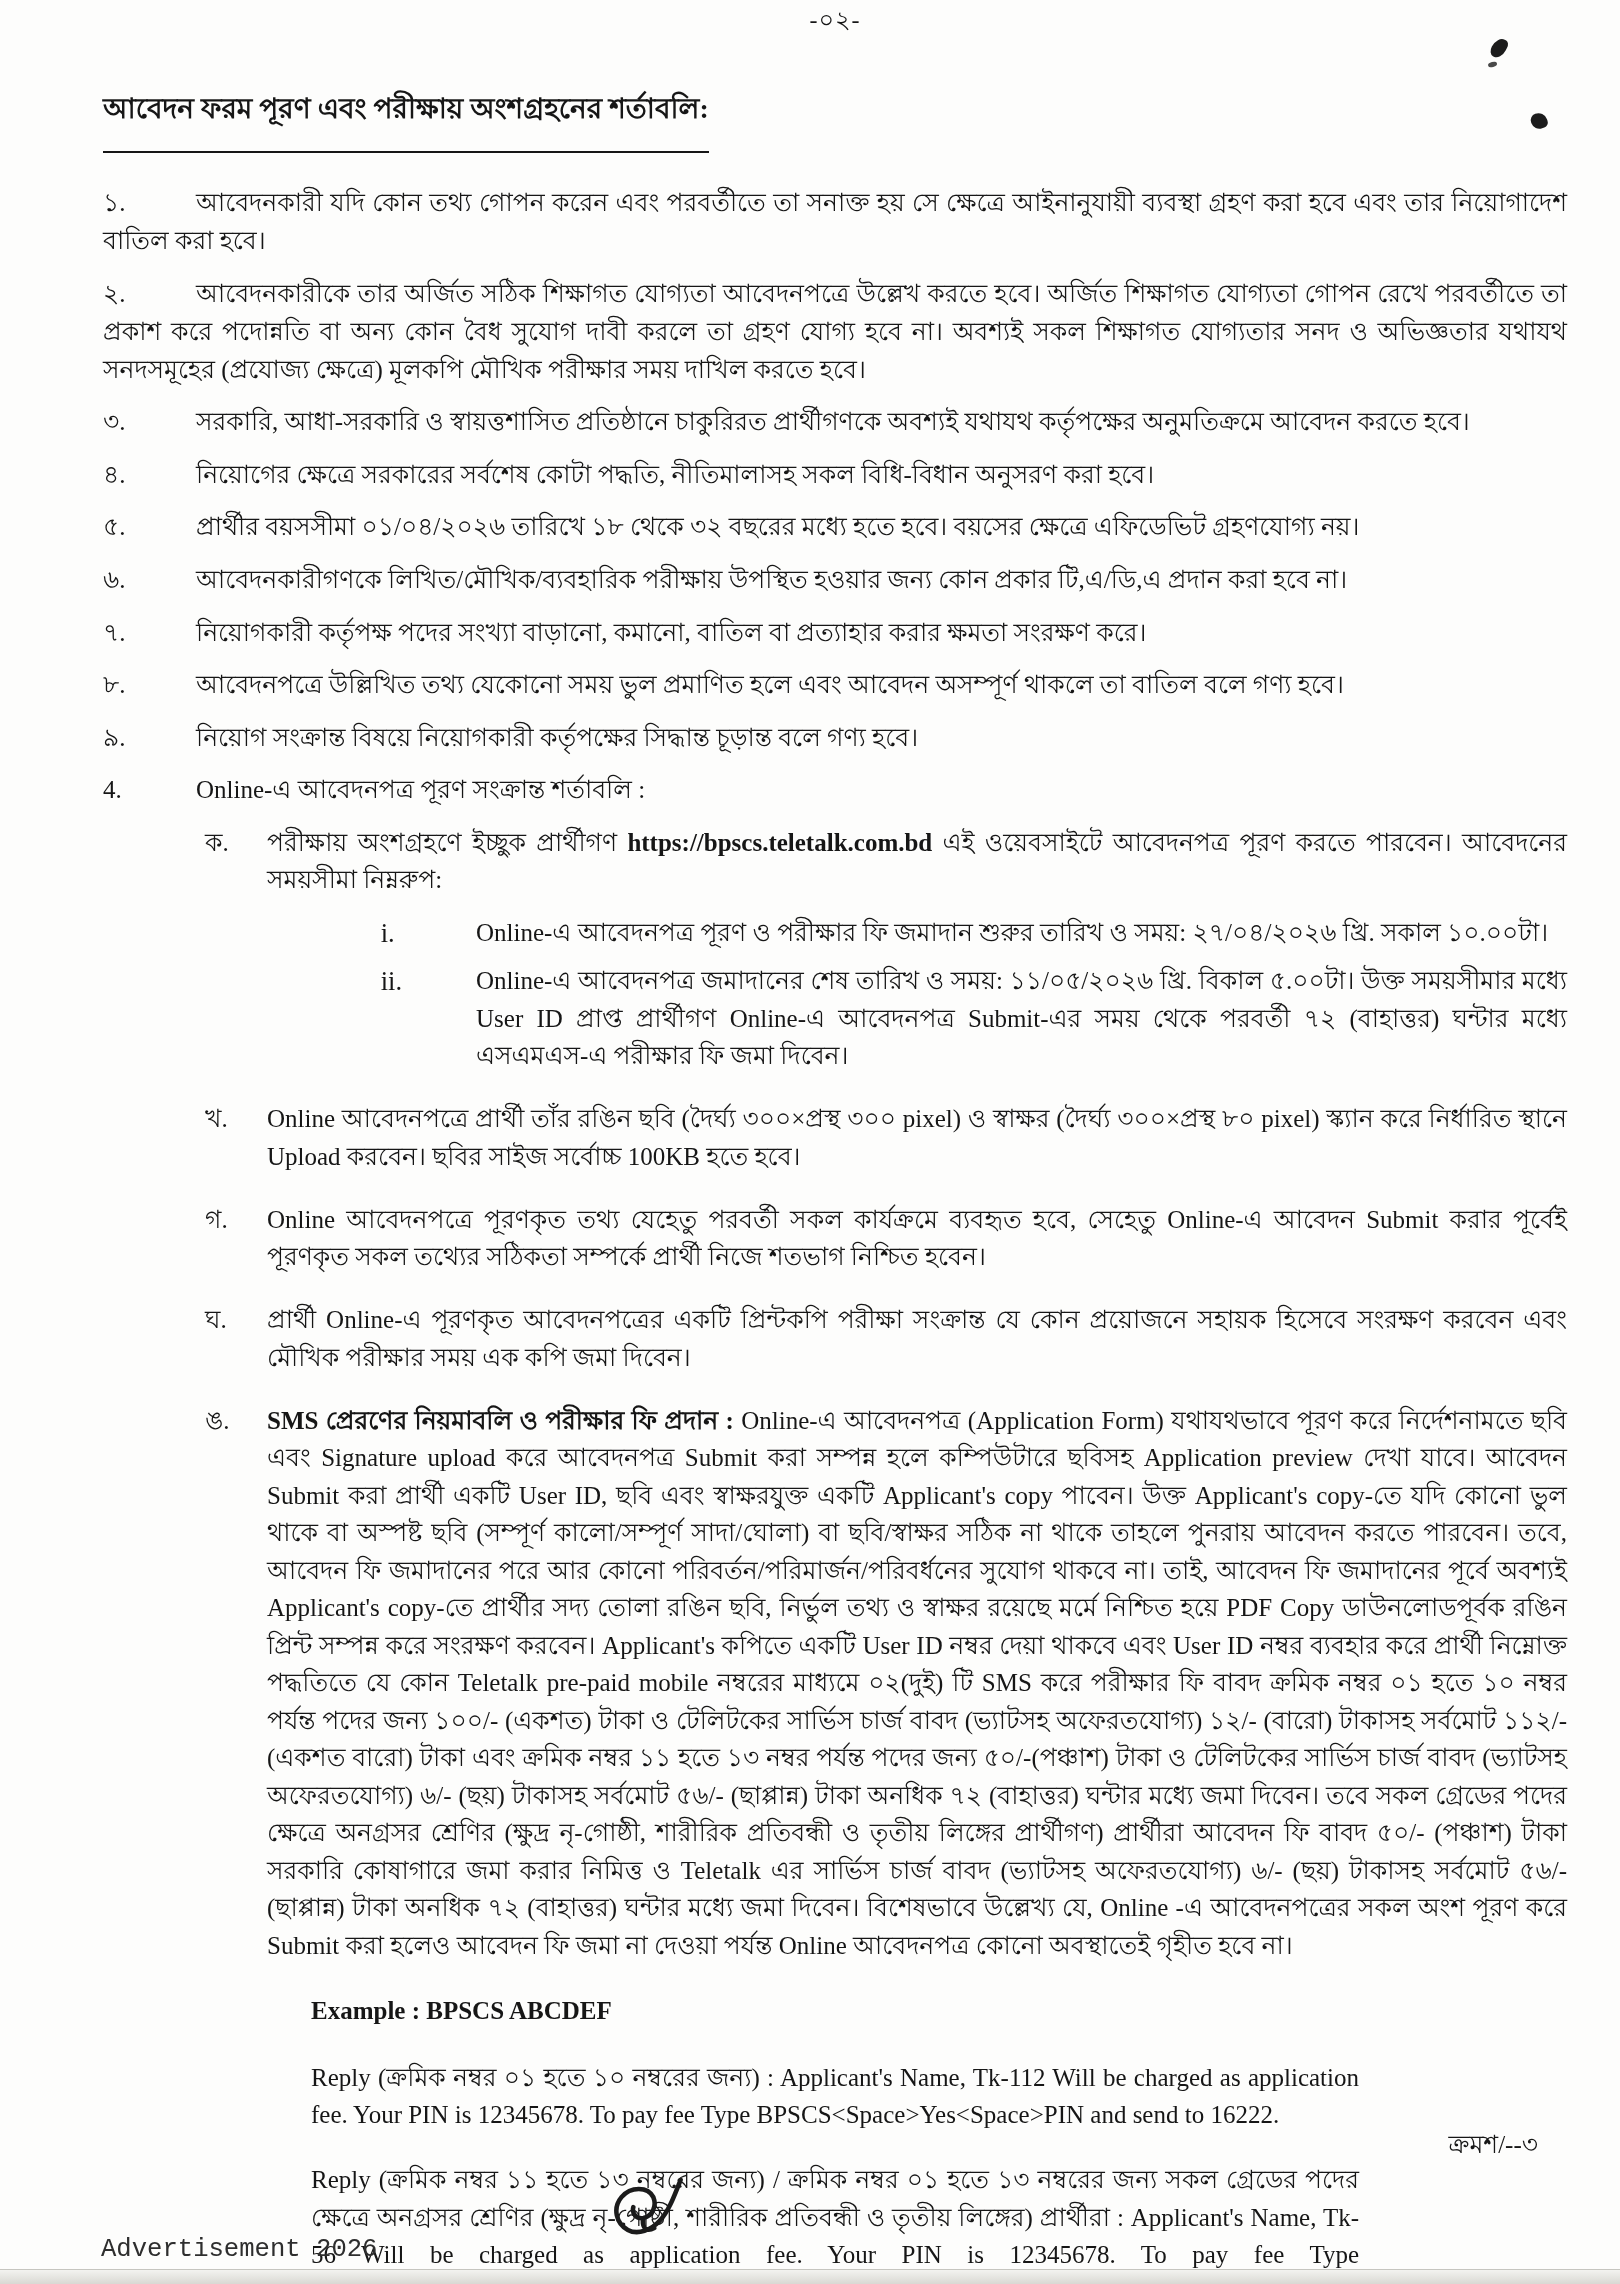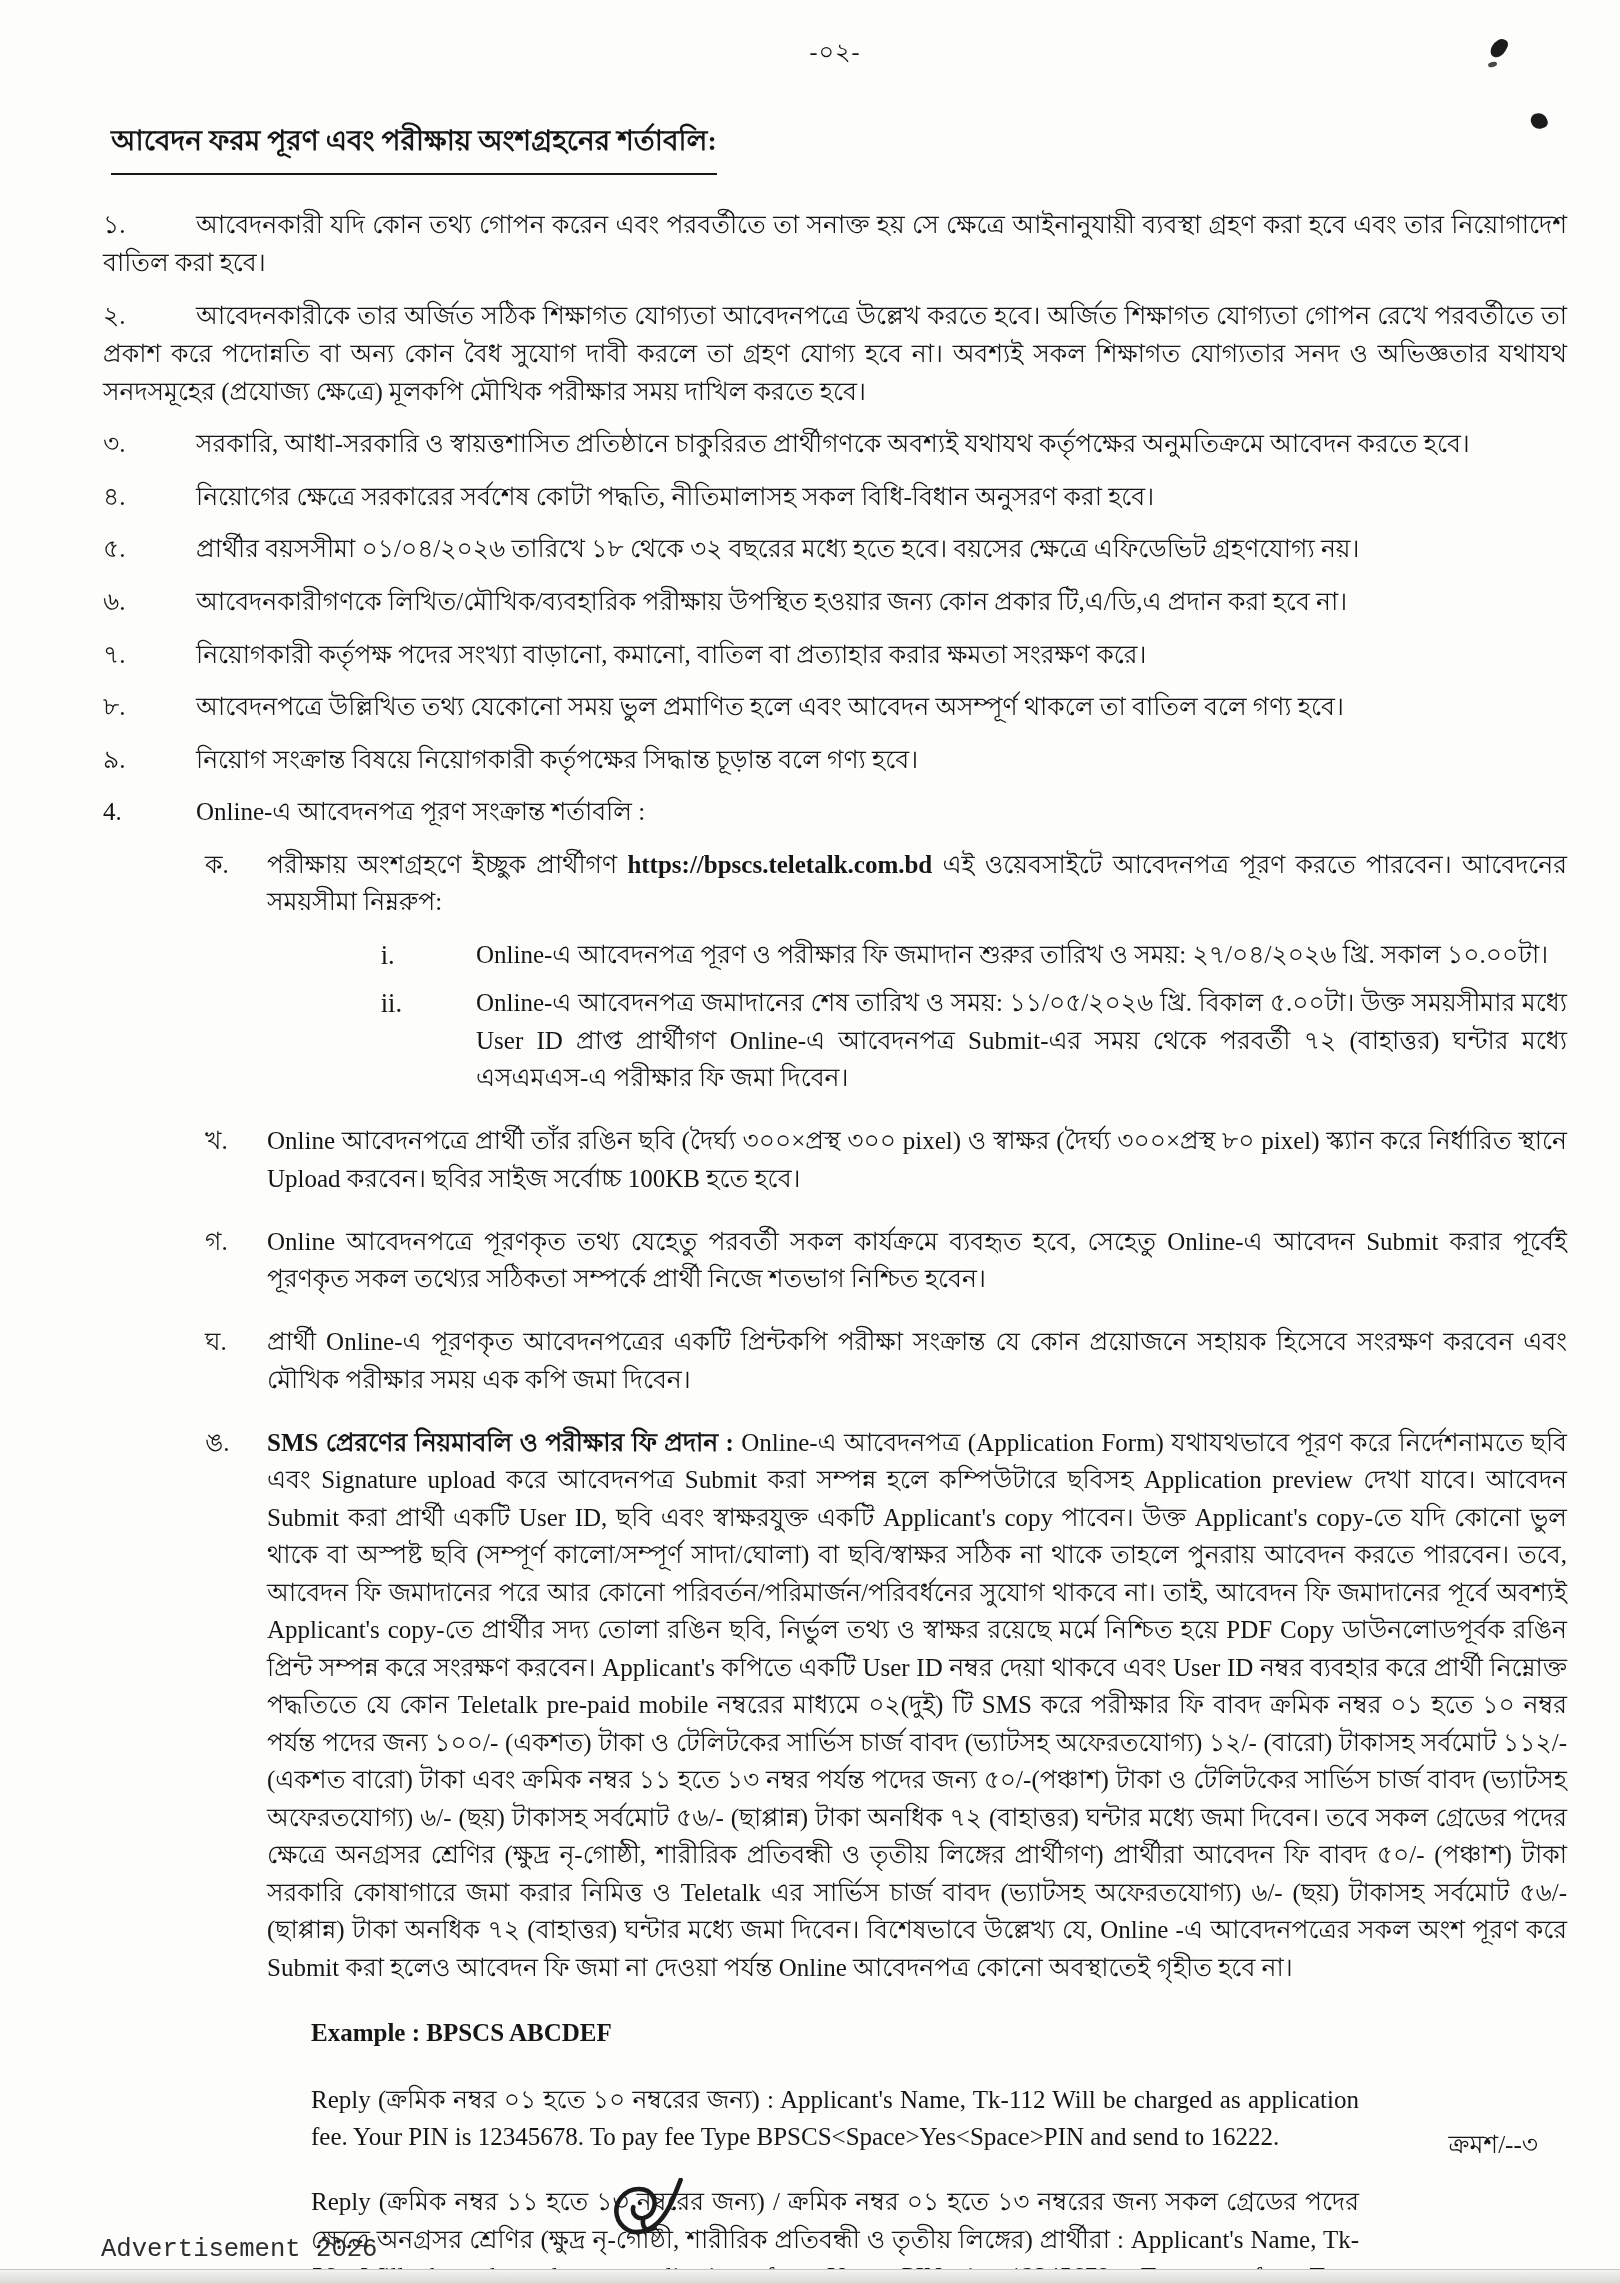--- a/index.html
+++ b/index.html
@@ -5,27 +5,27 @@
   html,body { margin:0; padding:0; background:#9a9a9a; }
   .page {
     position:relative;
     width:1620px; height:2284px;
     background:#fdfdfc;
     font-family:"Liberation Serif","DejaVu Serif",serif;
     color:#161616;
     overflow:hidden;
   }
   .content { position:absolute; left:103px; right:53px; top:0; }
-  .pageno { text-align:center; padding-top:33px; font-size:24px; letter-spacing:0.9px; }
+  .pageno { text-align:center; padding-top:1px; font-size:24px; letter-spacing:0.9px; }
   .title {
     display:inline-block;
     font-size:28px; font-weight:bold;
-    margin:46px 0 0 8px;
+    margin:46px 0 0 0;
     border-bottom:2.7px solid #161616;
-    padding-bottom:7px;
+    padding-bottom:17px;
   }
   .terms { margin-top:31px; }
   .term { font-size:25px; line-height:1.52; text-align:justify; margin:0 0 14.6px 0; }
   .term .num { display:inline-block; width:93px; }
   .subterms { margin:9.1px 0 0 102px; }
   .subterm { position:relative; padding-left:62px; font-size:25px; line-height:1.5; text-align:justify; margin:0 0 25.6px 0; }
   .subterm .slabel { position:absolute; left:0; top:0; }
   .url { font-weight:bold; text-underline-offset:3.7px; }
   .romans { margin:14.6px 0 5.5px 110px; }
   .roman { position:relative; padding-left:99px; font-size:25px; line-height:1.5; text-align:justify; margin-bottom:11px; }

